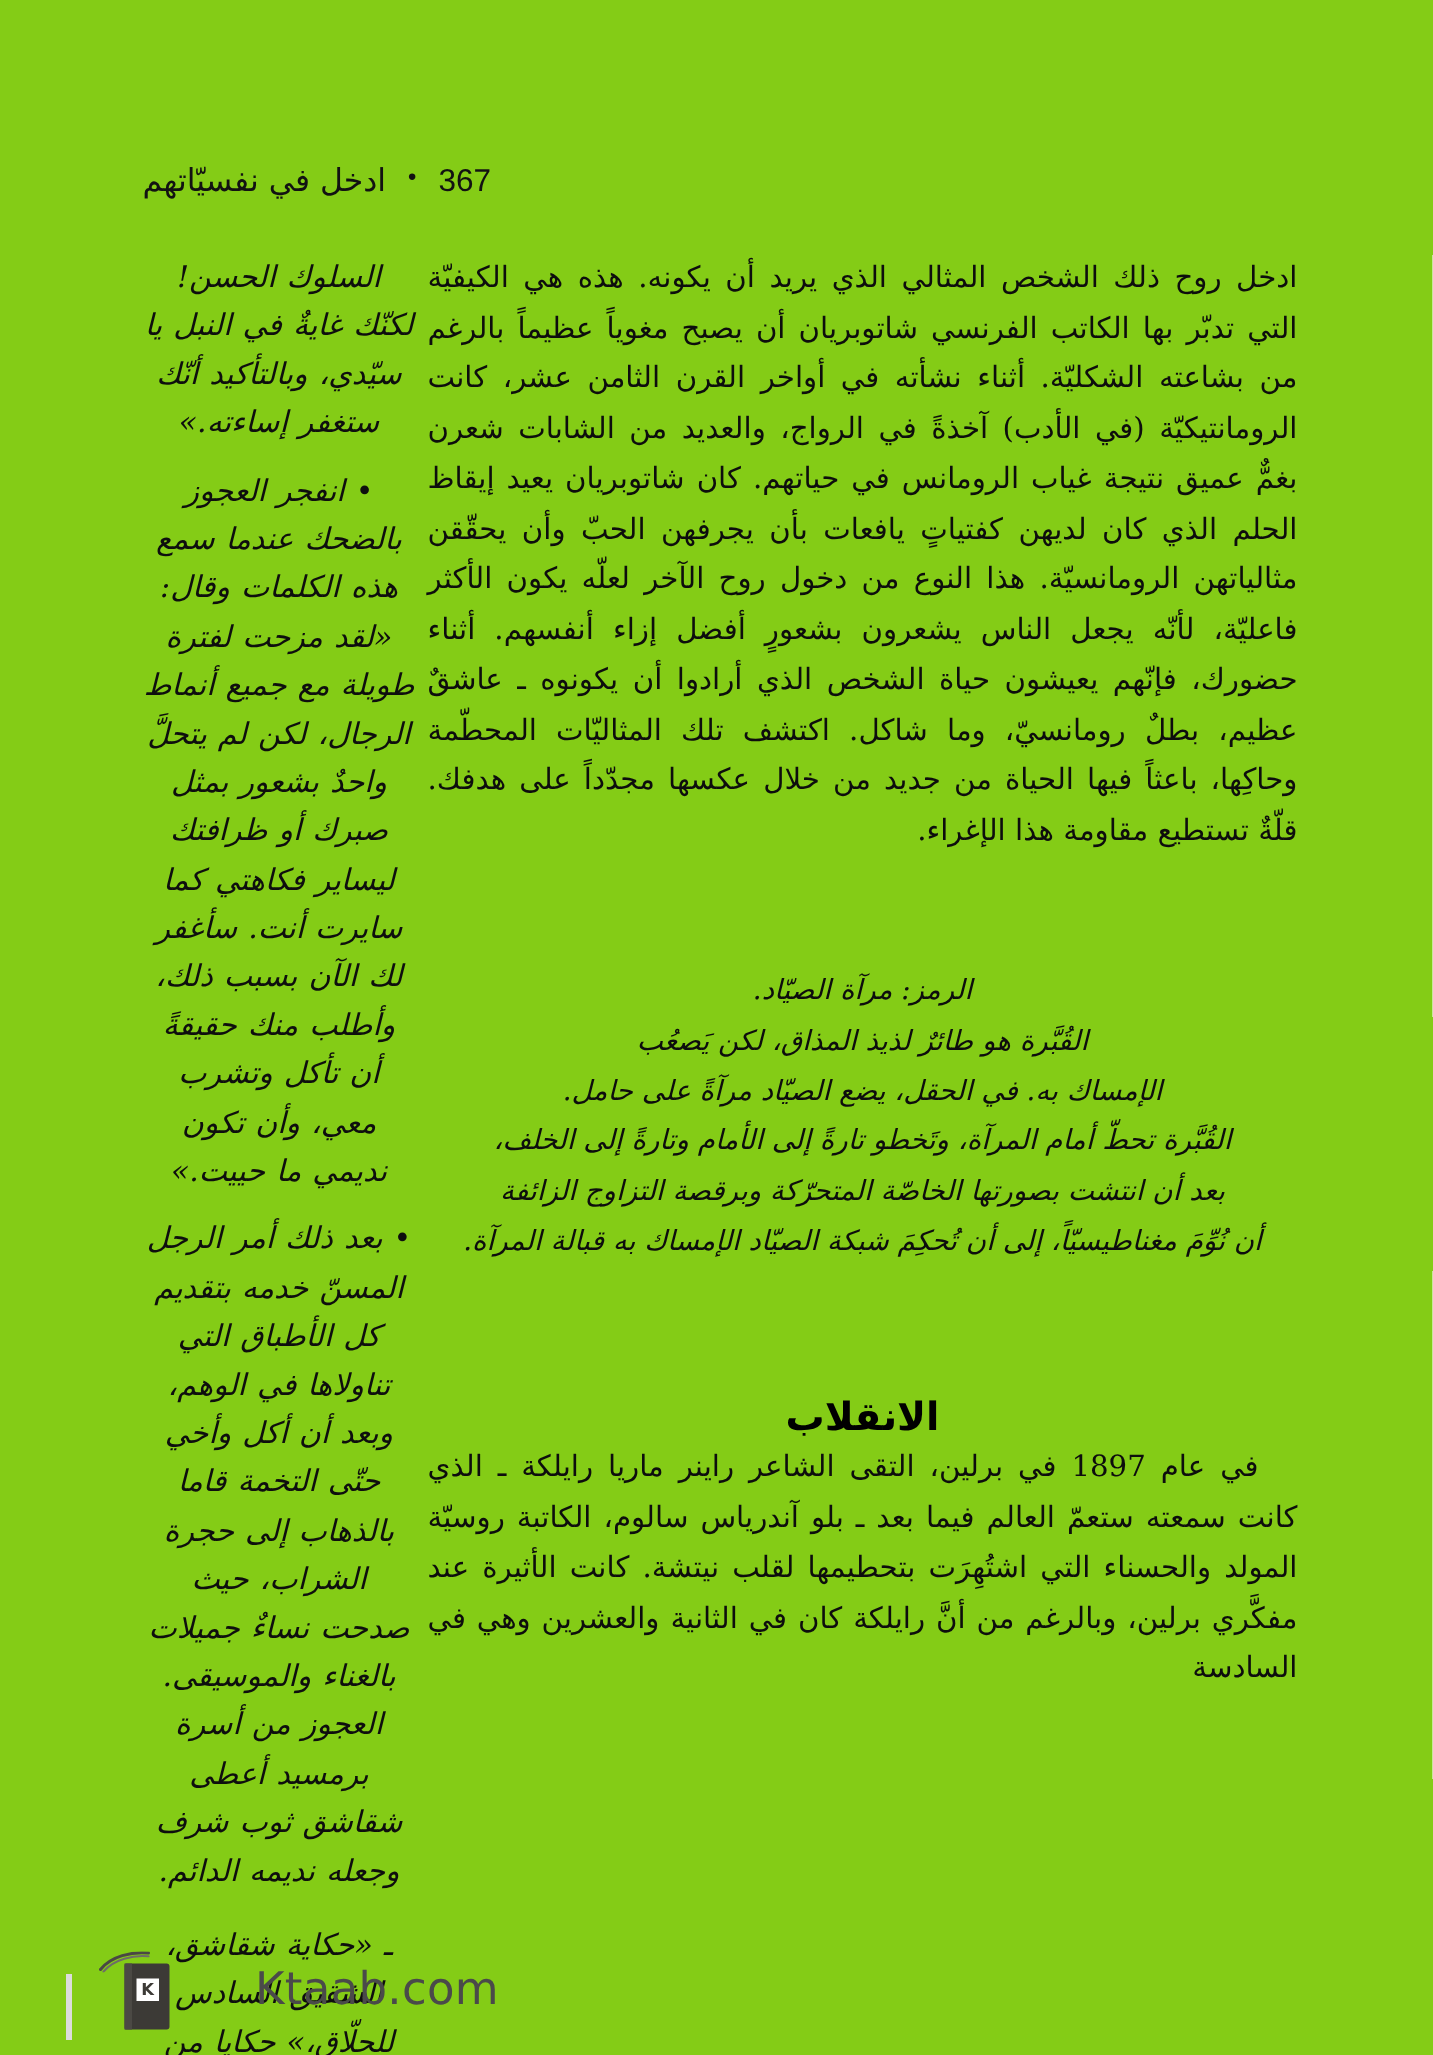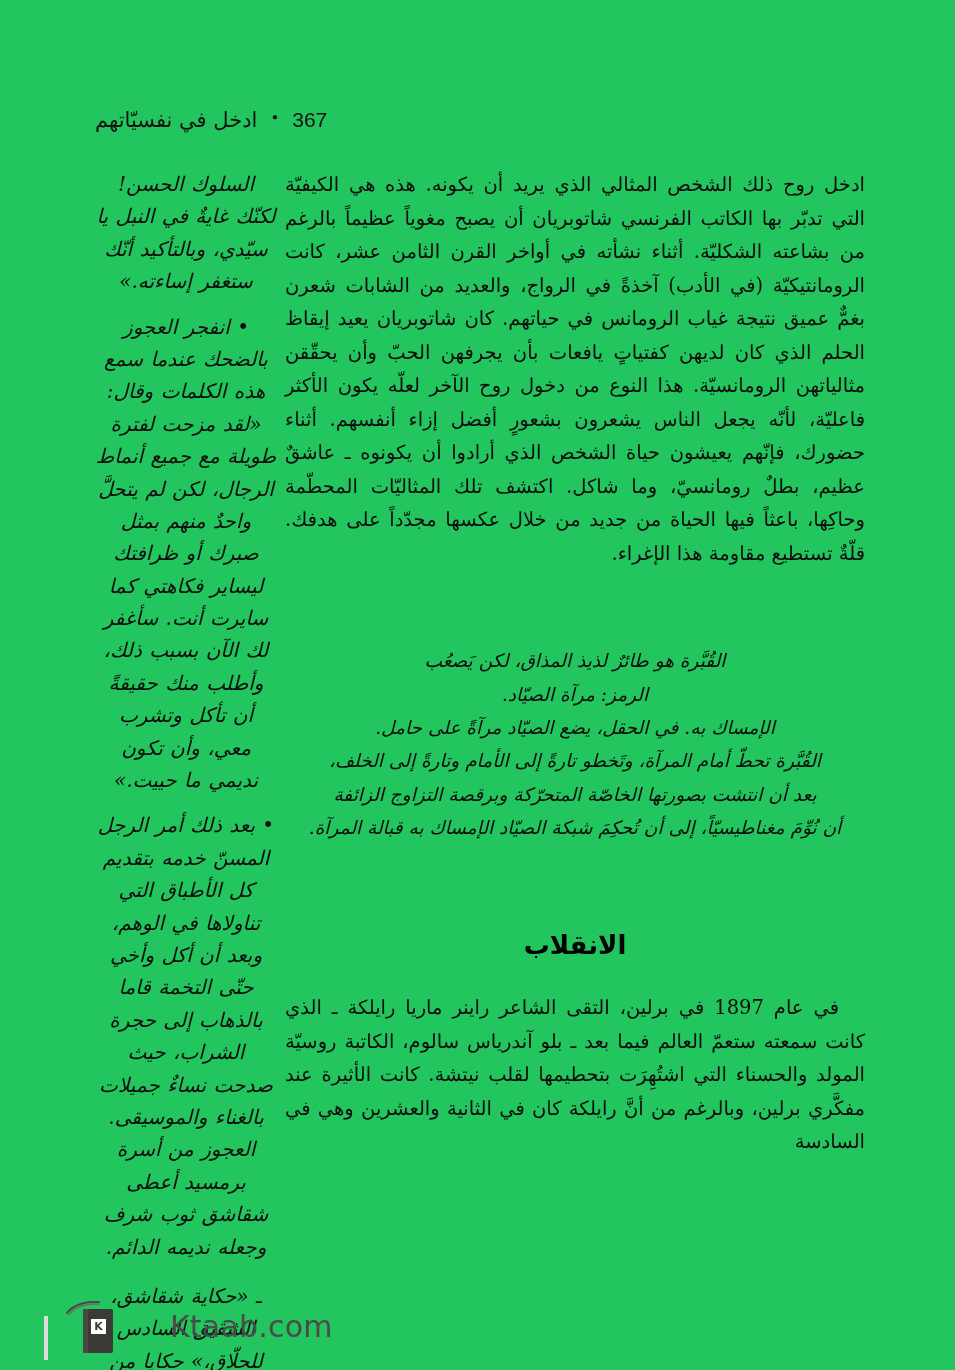--- a/index.html
+++ b/index.html
@@ -14,21 +14,21 @@
     position: relative;
     overflow: hidden;
     font-family: "DejaVu Serif", "Liberation Serif", serif;
     color: #111111;
   }
 
   
   #page {
     position: absolute;
     inset: 0;
-    background: #22c55e;
+    background: #84cc16;
   }
 
   
   .running-head {
     position: absolute;
     top: 108px;
     left: 95px;
     width: 770px;
     height: 34px;
     direction: rtl;
@@ -132,21 +132,21 @@
     margin: 86px 0 0 0;
     font-family: "DejaVu Sans", "Liberation Sans", sans-serif;
     font-weight: bold;
     font-size: 26px;
     line-height: 1.2;
     text-align: center;
     color: #000000;
     letter-spacing: 0;
   }
 
-  .after-heading { margin-top: 30px; }
+  .after-heading { }
 
   
   .watermark {
     position: absolute;
     left: 60px;
     bottom: 12px;
     height: 62px;
     display: flex;
     flex-direction: row;
     align-items: center;
@@ -225,32 +225,32 @@
   <div class="running-head">
     <span class="rh-title">ادخل في نفسيّاتهم</span>
     <span class="rh-dot">•</span>
     <span class="rh-folio">367</span>
   </div>
 
   <div class="columns">
 
     <div class="sidenote-col">
       <p>السلوك الحسن! لكنّك غايةٌ في النبل يا سيّدي، وبالتأكيد أنّك ستغفر إساءته.»</p>
-      <p>• انفجر العجوز بالضحك عندما سمع هذه الكلمات وقال: «لقد مزحت لفترة طويلة مع جميع أنماط الرجال، لكن لم يتحلَّ واحدٌ منهم بمثل صبرك أو ظرافتك ليساير فكاهتي كما سايرت أنت. سأغفر لك الآن بسبب ذلك، وأطلب منك حقيقةً أن تأكل وتشرب معي، وأن تكون نديمي ما حييت.»</p>
+      <p>• انفجر العجوز بالضحك عندما سمع هذه الكلمات وقال: «لقد مزحت لفترة طويلة مع جميع أنماط الرجال، لكن لم يتحلَّ واحدٌ بشعور بمثل صبرك أو ظرافتك ليساير فكاهتي كما سايرت أنت. سأغفر لك الآن بسبب ذلك، وأطلب منك حقيقةً أن تأكل وتشرب معي، وأن تكون نديمي ما حييت.»</p>
       <p>• بعد ذلك أمر الرجل المسنّ خدمه بتقديم كل الأطباق التي تناولاها في الوهم، وبعد أن أكل وأخي حتّى التخمة قاما بالذهاب إلى حجرة الشراب، حيث صدحت نساءٌ جميلات بالغناء والموسيقى. العجوز من أسرة برمسيد أعطى شقاشق ثوب شرف وجعله نديمه الدائم.</p>
       <p class="attrib">ـ «حكاية شقاشق، الشقيق السادس للحلّاق،» حكايا من ألف ليلة وليلة،</p>
     </div>
 
     <div class="main-col">
 
       <p class="body-par">ادخل روح ذلك الشخص المثالي الذي يريد أن يكونه. هذه هي الكيفيّة التي تدبّر بها الكاتب الفرنسي شاتوبريان أن يصبح مغوياً عظيماً بالرغم من بشاعته الشكليّة. أثناء نشأته في أواخر القرن الثامن عشر، كانت الرومانتيكيّة (في الأدب) آخذةً في الرواج، والعديد من الشابات شعرن بغمٌّ عميق نتيجة غياب الرومانس في حياتهم. كان شاتوبريان يعيد إيقاظ الحلم الذي كان لديهن كفتياتٍ يافعات بأن يجرفهن الحبّ وأن يحقّقن مثالياتهن الرومانسيّة. هذا النوع من دخول روح الآخر لعلّه يكون الأكثر فاعليّة، لأنّه يجعل الناس يشعرون بشعورٍ أفضل إزاء أنفسهم. أثناء حضورك، فإنّهم يعيشون حياة الشخص الذي أرادوا أن يكونوه ـ عاشقٌ عظيم، بطلٌ رومانسيّ، وما شاكل. اكتشف تلك المثاليّات المحطّمة وحاكِها، باعثاً فيها الحياة من جديد من خلال عكسها مجدّداً على هدفك. قلّةٌ تستطيع مقاومة هذا الإغراء.</p>
 
       <div class="verse-block">
+        <p class="verse-line">الرمز: مرآة الصيّاد.</p>
         <p class="verse-line">القُبَّرة هو طائرٌ لذيذ المذاق، لكن يَصعُب</p>
-        <p class="verse-line">الرمز: مرآة الصيّاد.</p>
         <p class="verse-line">الإمساك به. في الحقل، يضع الصيّاد مرآةً على حامل.</p>
         <p class="verse-line">القُبَّرة تحطّ أمام المرآة، وتَخطو تارةً إلى الأمام وتارةً إلى الخلف،</p>
         <p class="verse-line">بعد أن انتشت بصورتها الخاصّة المتحرّكة وبرقصة التزاوج الزائفة</p>
         <p class="verse-line">أن نُوِّمَ مغناطيسيّاً، إلى أن تُحكِمَ شبكة الصيّاد الإمساك به قبالة المرآة.</p>
       </div>
 
       <h2 class="section-heading">الانقلاب</h2>
 
       <p class="body-par indent after-heading">في عام 1897 في برلين، التقى الشاعر راينر ماريا رايلكة ـ الذي كانت سمعته ستعمّ العالم فيما بعد ـ بلو آندرياس سالوم، الكاتبة روسيّة المولد والحسناء التي اشتُهِرَت بتحطيمها لقلب نيتشة. كانت الأثيرة عند مفكَّري برلين، وبالرغم من أنَّ رايلكة كان في الثانية والعشرين وهي في السادسة</p>
 

